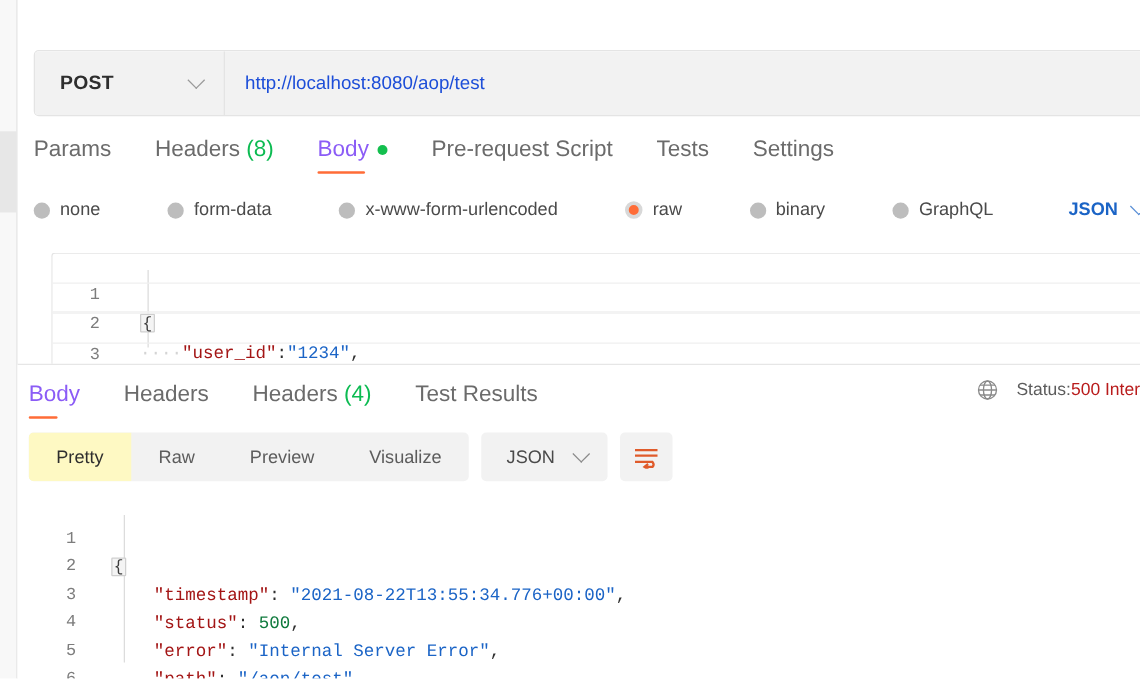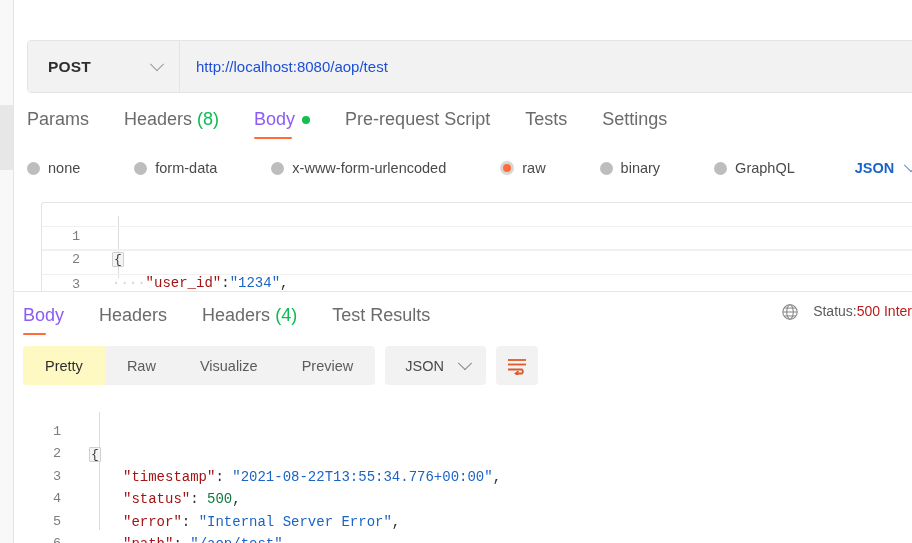--- a/index.html
+++ b/index.html
@@ -472,24 +472,24 @@
 
   <div class="res-toolbar">
     <div class="seg-group">
       <div class="seg active">
           <span>Pretty</span>
         </div>
       <div class="seg">
           <span>Raw</span>
         </div>
       <div class="seg">
-          <span>Visualize</span>
+          <span>Preview</span>
         </div>
       <div class="seg">
-          <span>Preview</span>
+          <span>Visualize</span>
         </div>
     </div>
     <div class="fmt-group">
       <span class="fmt-label">JSON</span>
       <span class="chev-gray"></span>
     </div>
     <div class="wrap-btn">
       <svg width="22" height="18" viewBox="0 0 22 18">
         <line x1="2" y1="3" x2="20" y2="3" stroke="#e05b2b" stroke-width="1.8"></line>
         <line x1="2" y1="7.5" x2="20" y2="7.5" stroke="#e05b2b" stroke-width="1.8"></line>

